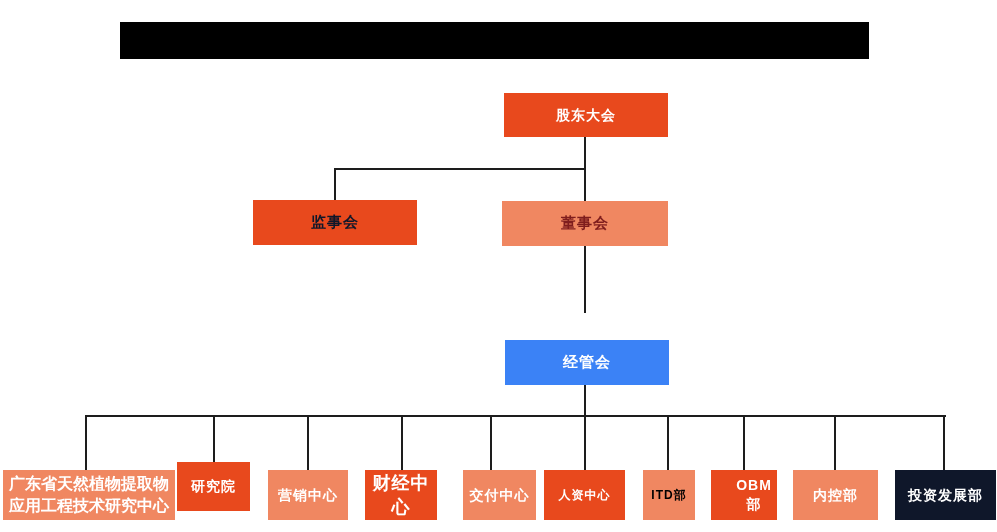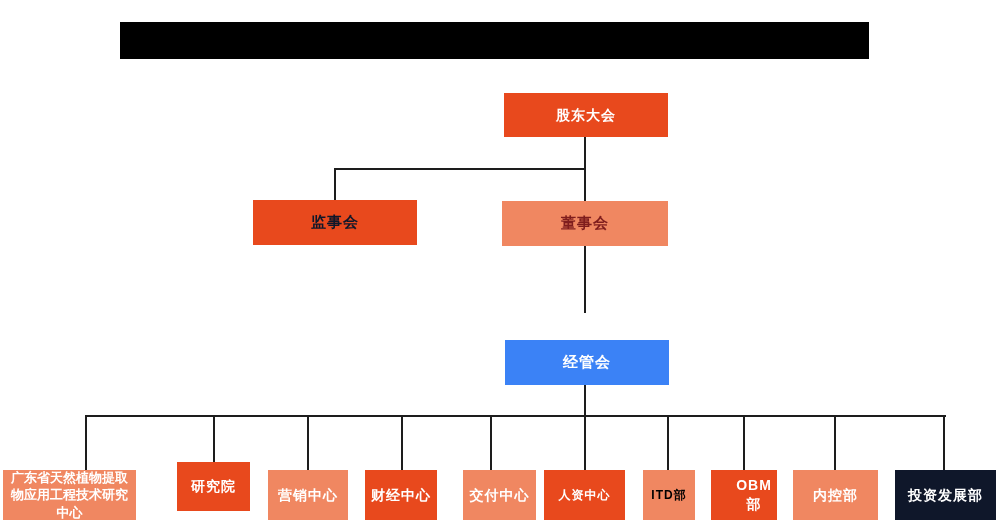--- a/index.html
+++ b/index.html
@@ -62,24 +62,24 @@
       <div class="line" style="left: 667px; top: 415px; width: 2px; height: 56px; background: rgb(29, 29, 29);"></div>
       <div class="line" style="left: 743px; top: 415px; width: 2px; height: 56px; background: rgb(29, 29, 29);"></div>
       <div class="line" style="left: 834px; top: 415px; width: 2px; height: 56px; background: rgb(29, 29, 29);"></div>
       <div class="line" style="left: 943px; top: 415px; width: 2px; height: 56px; background: rgb(29, 29, 29);"></div>
     </div>
   <div id="node-layer">
       <div class="node" style="left: 504px; top: 93px; width: 164px; height: 44px; font-size: 14px; background: rgb(232, 73, 29); color: rgb(255, 255, 255);">股东大会</div>
       <div class="node" style="left: 253px; top: 200px; width: 164px; height: 45px; font-size: 15px; background: rgb(232, 73, 29); color: #0f172a;">监事会</div>
       <div class="node" style="left: 502px; top: 201px; width: 166px; height: 45px; font-size: 15px; background: rgb(240, 135, 97); color: #7f1d1d;">董事会</div>
       <div class="node" style="left: 505px; top: 312px; width: 164px; height: 45px; font-size: 15px; background: #3b82f6; color: rgb(255, 255, 255); margin-top: 28px;">经管会</div>
-      <div class="node small-text" style="left: 3px; top: 470px; width: 133px; height: 50px; font-size: 13px; background: rgb(240, 135, 97); color: rgb(255, 255, 255);">广东省天然植物提取物应用工程技术研究中心</div>
+      <div class="node small-text" style="left: 3px; top: 470px; width: 172px; height: 50px; font-size: 16px; background: rgb(240, 135, 97); color: rgb(255, 255, 255);">广东省天然植物提取物应用工程技术研究中心</div>
       <div class="node" style="left: 177px; top: 462px; width: 73px; height: 49px; font-size: 14px; background: rgb(232, 73, 29); color: rgb(255, 255, 255);">研究院</div>
       <div class="node" style="left: 268px; top: 470px; width: 80px; height: 50px; font-size: 14px; background: rgb(240, 135, 97); color: rgb(255, 255, 255);">营销中心</div>
-      <div class="node" style="left: 365px; top: 470px; width: 72px; height: 50px; font-size: 14px; background: rgb(232, 73, 29); color: rgb(255, 255, 255);">财经中心</div>
+      <div class="node" style="left: 365px; top: 470px; width: 72px; height: 50px; font-size: 18px; background: rgb(232, 73, 29); color: rgb(255, 255, 255);">财经中心</div>
       <div class="node" style="left: 455px; top: 470px; width: 73px; height: 50px; font-size: 14px; background: rgb(240, 135, 97); color: rgb(255, 255, 255); margin-left: 8px;">交付中心</div>
       <div class="node" style="left: 544px; top: 470px; width: 81px; height: 50px; font-size: 12px; background: rgb(232, 73, 29); color: rgb(255, 255, 255);">人资中心</div>
       <div class="node" style="left: 643px; top: 470px; width: 52px; height: 50px; font-size: 12px; background: rgb(240, 135, 97); color: #000000;">ITD部</div>
       <div class="node" style="left: 711px; top: 470px; width: 66px; height: 50px; font-size: 14px; background: rgb(232, 73, 29); color: rgb(255, 255, 255); padding-left: 20px;">OBM部</div>
       <div class="node" style="left: 793px; top: 470px; width: 85px; height: 50px; font-size: 14px; background: rgb(240, 135, 97); color: rgb(255, 255, 255);">内控部</div>
       <div class="node" style="left: 895px; top: 470px; width: 101px; height: 50px; font-size: 14px; background: #0f172a; color: rgb(255, 255, 255);">投资发展部</div>
     </div>
 </div>
 
 </body></html>

